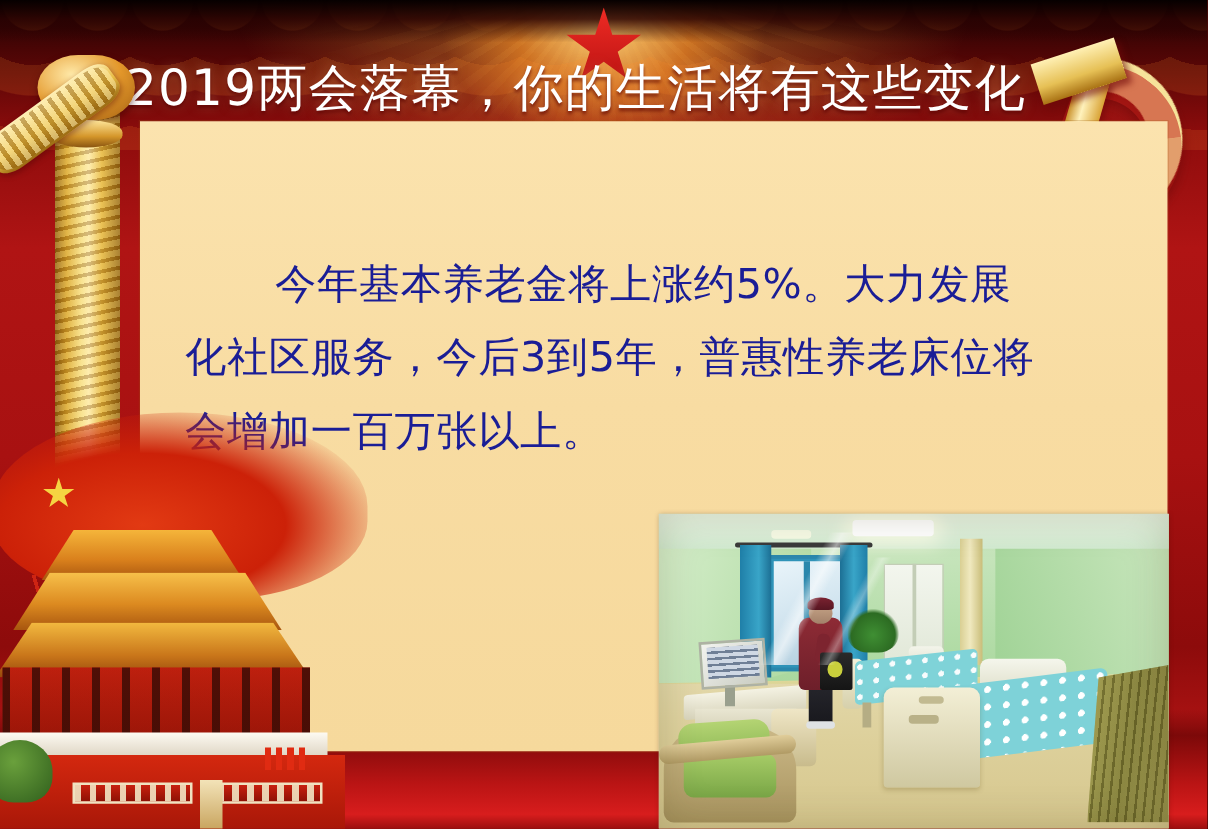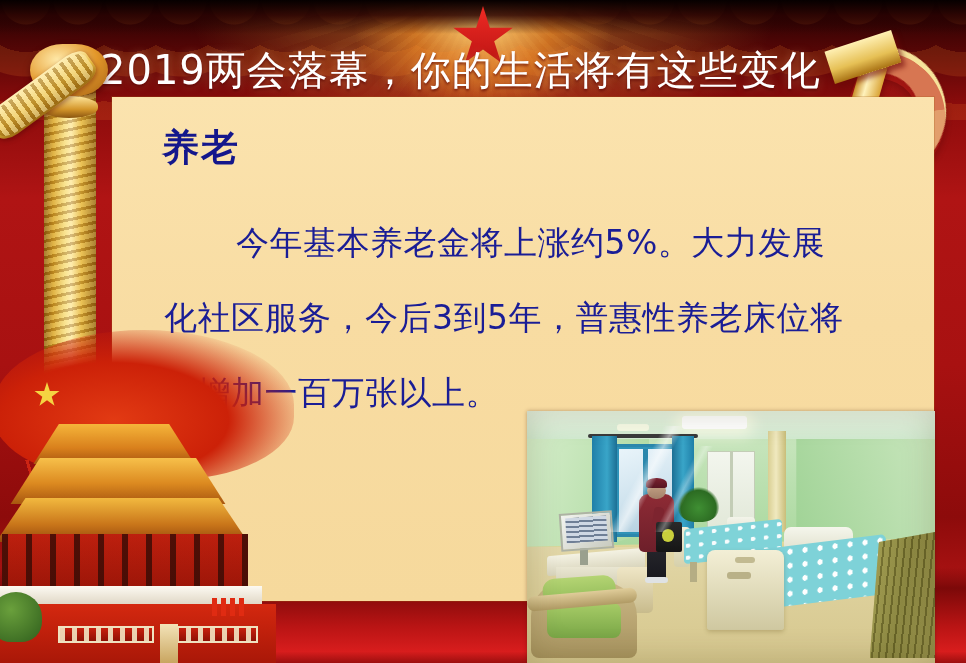--- a/index.html
+++ b/index.html
@@ -73,21 +73,21 @@
     box-shadow:0 0 0 1px rgba(160,90,20,.25);
   }
   .panel-head{
     position:absolute; left:50px; top:26px;
     font-size:37px; font-weight:bold; color:#14178c; letter-spacing:2px;
   }
   .panel-body{
     position:absolute; left:36px; top:100px; width:765px;
     font-size:33px; line-height:59px; color:#1a1d96; letter-spacing:.5px;
   }
-  .panel-body p{ margin:16px; white-space:nowrap; }
+  .panel-body p{ margin:0; white-space:nowrap; }
   .indent{ padding-left:72px; }
 
   
   .huabiao{ position:absolute; left:0; top:0; width:128px; height:470px; }
   .hb-shaft{
     position:absolute; left:44px; top:60px; width:52px; height:370px;
     background:linear-gradient(90deg,#8a5a0d 0%, #d8a32a 18%, #f7e08a 40%, #ffeeb4 52%, #e4b43c 72%, #8e5f10 100%);
     border-radius:6px;
   }
   .hb-shaft::after{
@@ -396,21 +396,20 @@
   <div class="emblem">
     <div class="em-redshade"></div>
     <div class="em-sickle"></div>
     <div class="em-sickle-inner"></div>
     <div class="em-handle"></div>
     <div class="em-hammer-shaft"></div>
     <div class="em-hammer-head"></div>
   </div>
 
   <div class="panel">
-    <div class="panel-head">养老</div>
     <div class="panel-body">
       <p class="indent">今年基本养老金将上涨约5%。大力发展</p>
       <p>化社区服务，今后3到5年，普惠性养老床位将</p>
       <p>会增加一百万张以上。</p>
     </div>
   </div>
 
   <div class="tam">
     <div class="tam-flagwash"></div>
     <div class="tam-flagstar"></div>

